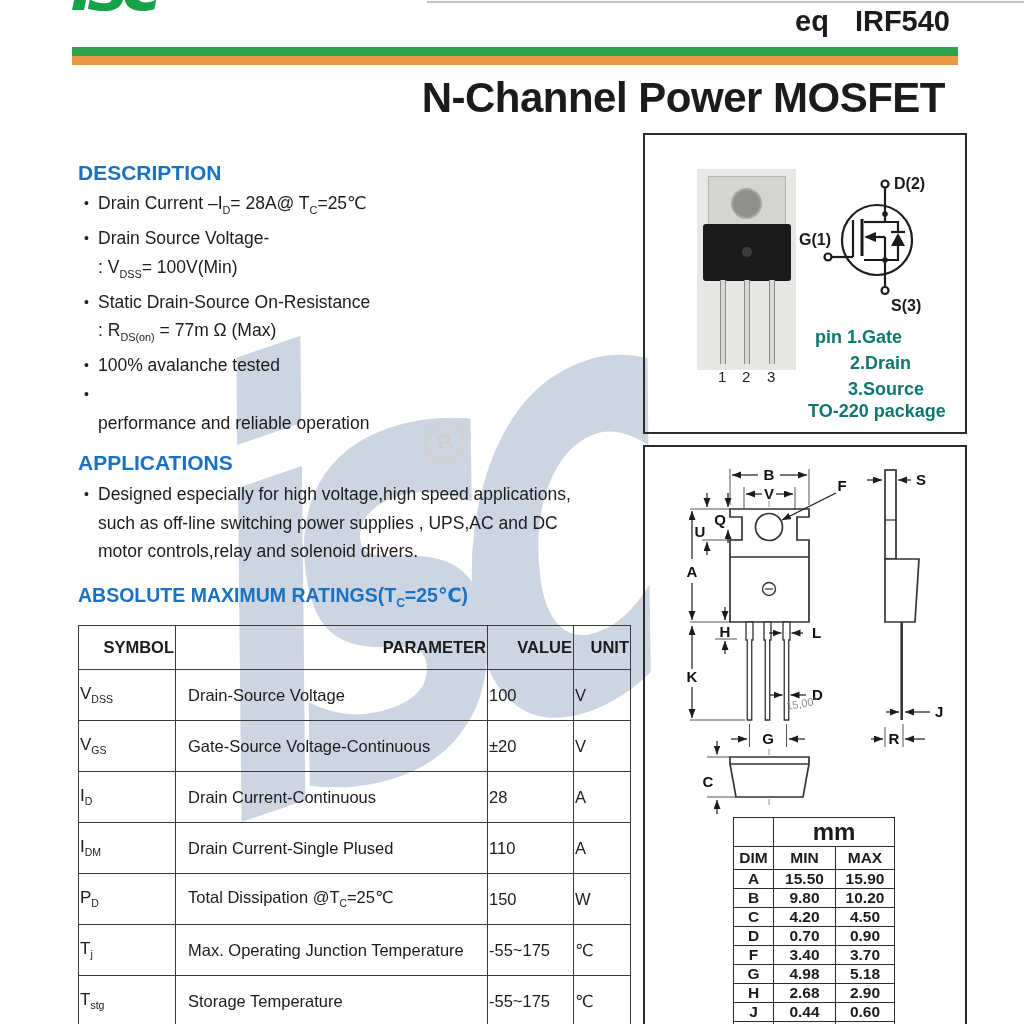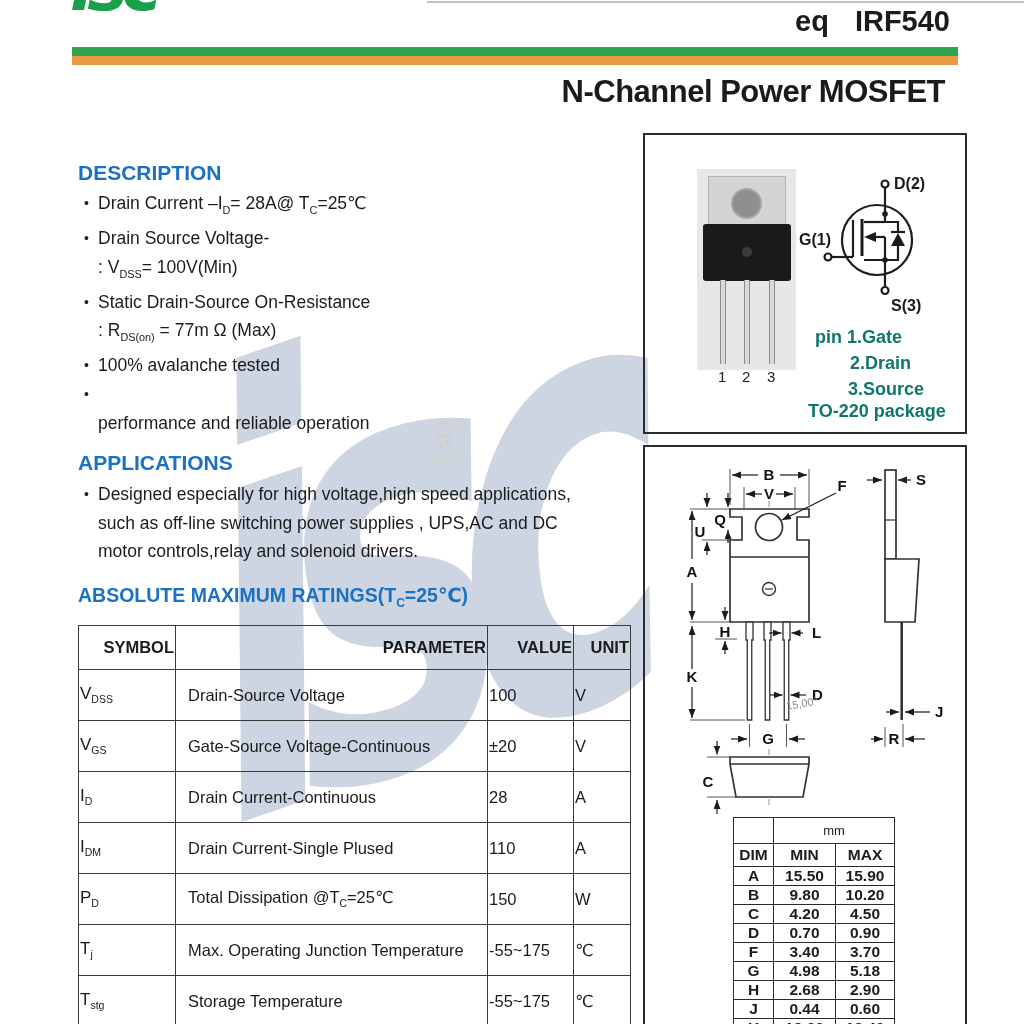--- a/index.html
+++ b/index.html
@@ -16,21 +16,21 @@
   
   .content{position:absolute;inset:0;z-index:1;}
   .toplinegray{position:absolute;left:427px;top:1px;width:597px;height:2px;background:#c2c2c2;}
   .logo-clip{position:absolute;left:70px;top:0;width:180px;height:15px;overflow:hidden;}
   .logo-text{position:absolute;left:0;top:-53px;font-family:"DejaVu Sans",sans-serif;
              font-style:italic;font-weight:900;font-size:68px;color:#17a24a;letter-spacing:-6px;}
   .eqpart{position:absolute;top:5px;right:74px;display:flex;gap:26px;align-items:baseline;
           font-size:29px;font-weight:700;}
   .bar-green{position:absolute;left:72px;top:47px;width:886px;height:9px;background:#2fa44c;}
   .bar-orange{position:absolute;left:72px;top:56px;width:886px;height:9px;background:#ea9a44;}
-  .main-title{position:absolute;top:74px;right:79px;font-size:31px;font-weight:700;letter-spacing:-0.5px;margin-left:44px;}
+  .main-title{position:absolute;top:74px;right:79px;font-size:42px;font-weight:700;letter-spacing:-0.5px;margin-left:44px;}
   
   .sec-title{position:absolute;left:78px;color:#1a71c1;font-weight:700;font-size:21px;}
   .lines{position:absolute;left:84px;width:540px;font-size:17.5px;line-height:28.6px;}
   .dline{display:flex;}
   .blt{width:14px;flex:0 0 14px;font-size:14px;}
   sub{font-size:0.62em;}
   .amr-title{position:absolute;left:78px;top:584px;color:#1a71c1;font-weight:700;font-size:19.5px;}
   
   .rtable{position:absolute;left:78px;top:625px;border-collapse:collapse;table-layout:fixed;width:552px;}
   .rtable th,.rtable td{border:1.6px solid #3a3a3a;background:transparent;}
@@ -54,21 +54,21 @@
   .pin-num{position:absolute;top:233px;font-size:15px;font-weight:400;color:#222;}
   .pinlbl{position:absolute;font-size:18px;font-weight:700;color:#0f766e;}
   .symbol-svg{position:absolute;left:150px;top:20px;}
   .draw-svg{position:absolute;left:0;top:0;}
   .dl{font:700 15px "Liberation Sans","DejaVu Sans",sans-serif;fill:#111;}
   .term{font:600 16px "Liberation Sans","DejaVu Sans",sans-serif;fill:#1a1a1a;}
   .note{font:400 11px "Liberation Sans","DejaVu Sans",sans-serif;fill:#8f8f8f;}
   
   .dimtab{position:absolute;left:88px;top:370px;border-collapse:collapse;table-layout:fixed;width:161px;background:#fff;}
   .dimtab td,.dimtab th{border:1.5px solid #2a2a2a;text-align:center;padding:0;}
-  .dimtab .mmrow th{height:26px;font-size:13px;font-weight:400;margin-top:44px;}
+  .dimtab .mmrow th{height:26px;font-size:24px;font-weight:700;margin-top:44px;}
   .dimtab .hdr td{height:23px;font-size:15.5px;font-weight:700;}
   .dimtab .drow td{height:18px;font-size:15.5px;font-weight:700;}
 </style>
 </head>
 <body>
 
 <div class="page">
 
   <div class="wm wm-isc">isc</div>
   <div class="wm wm-reg">R</div>

